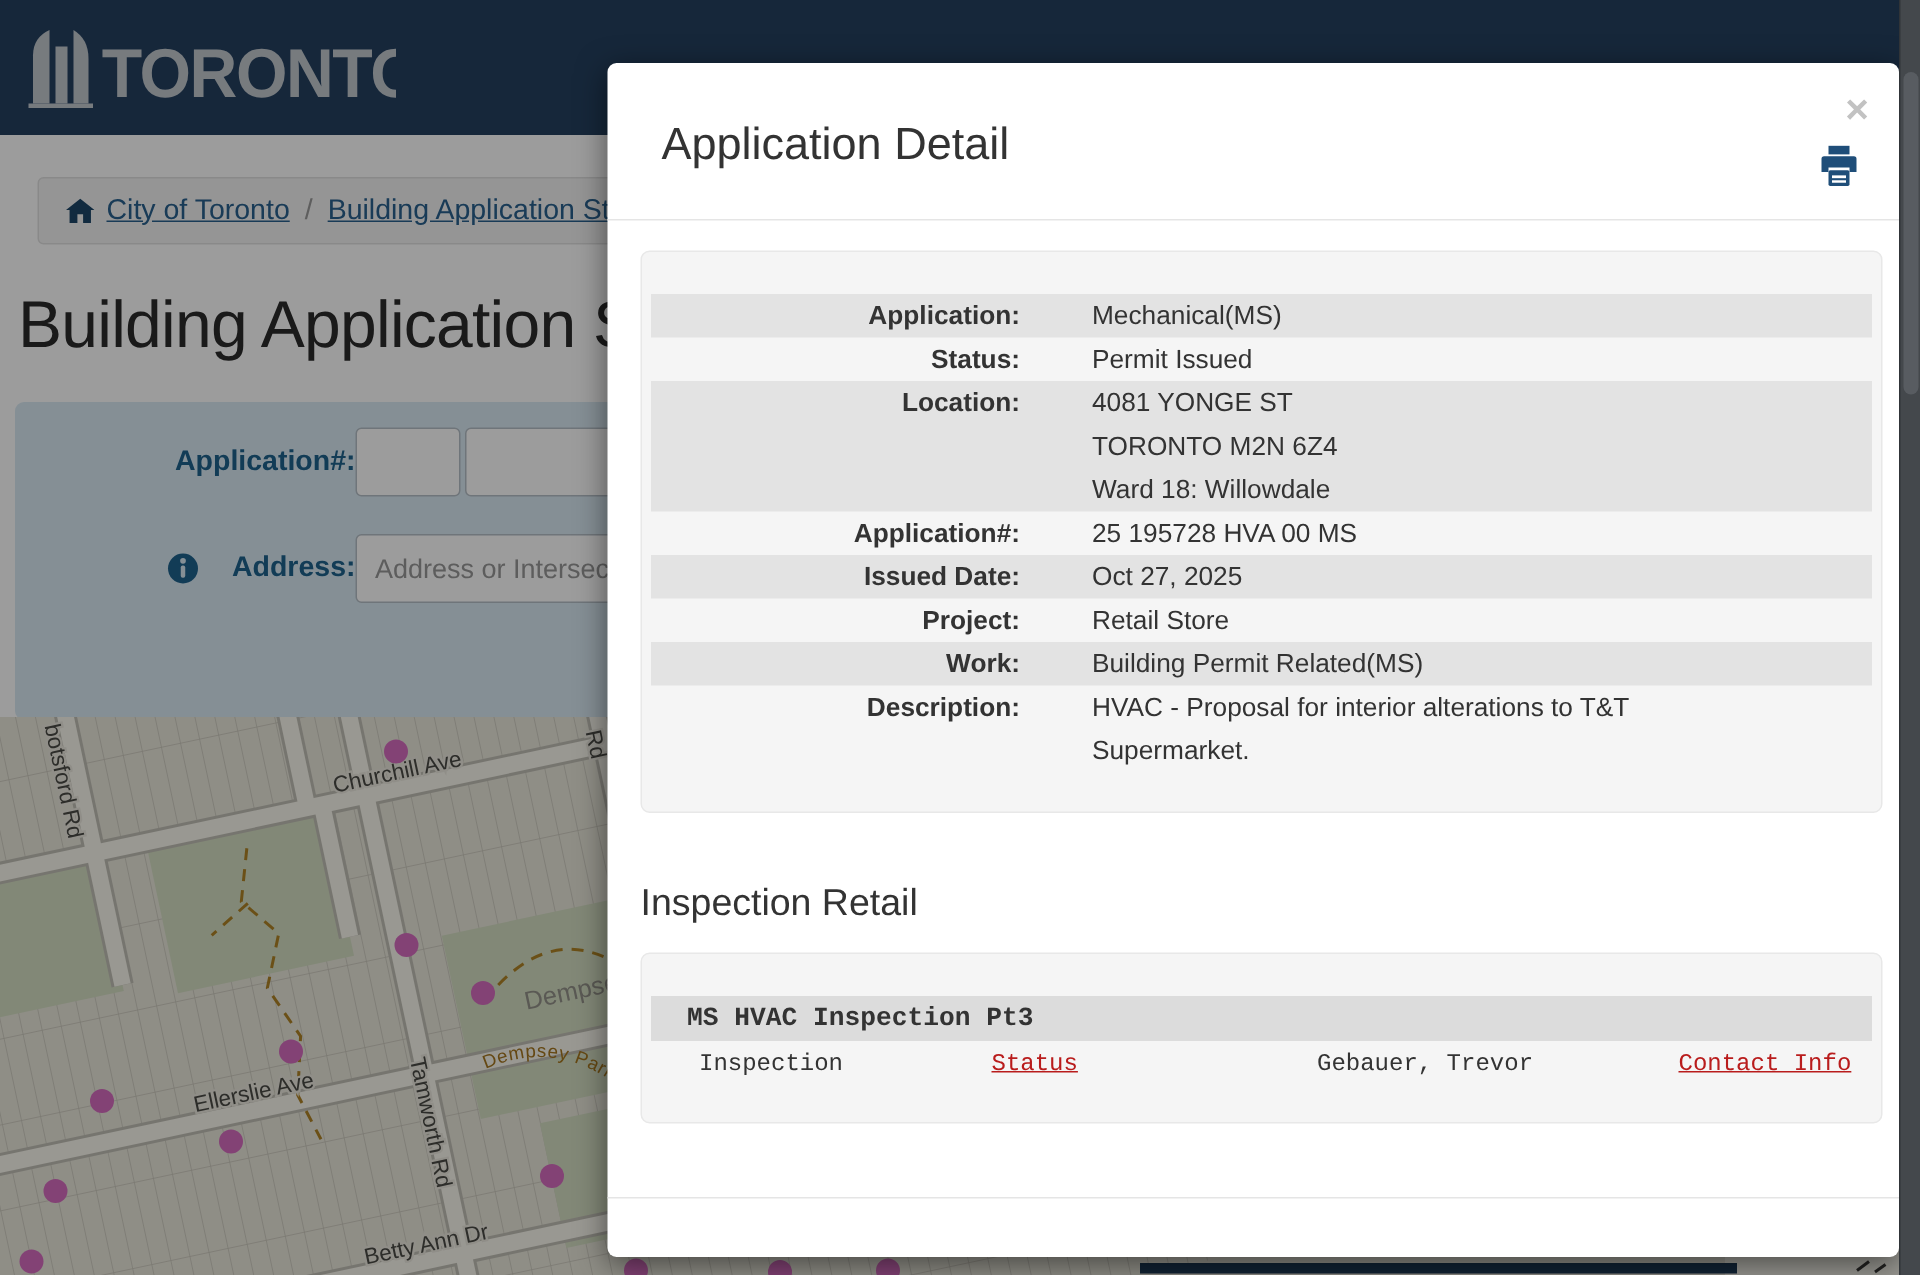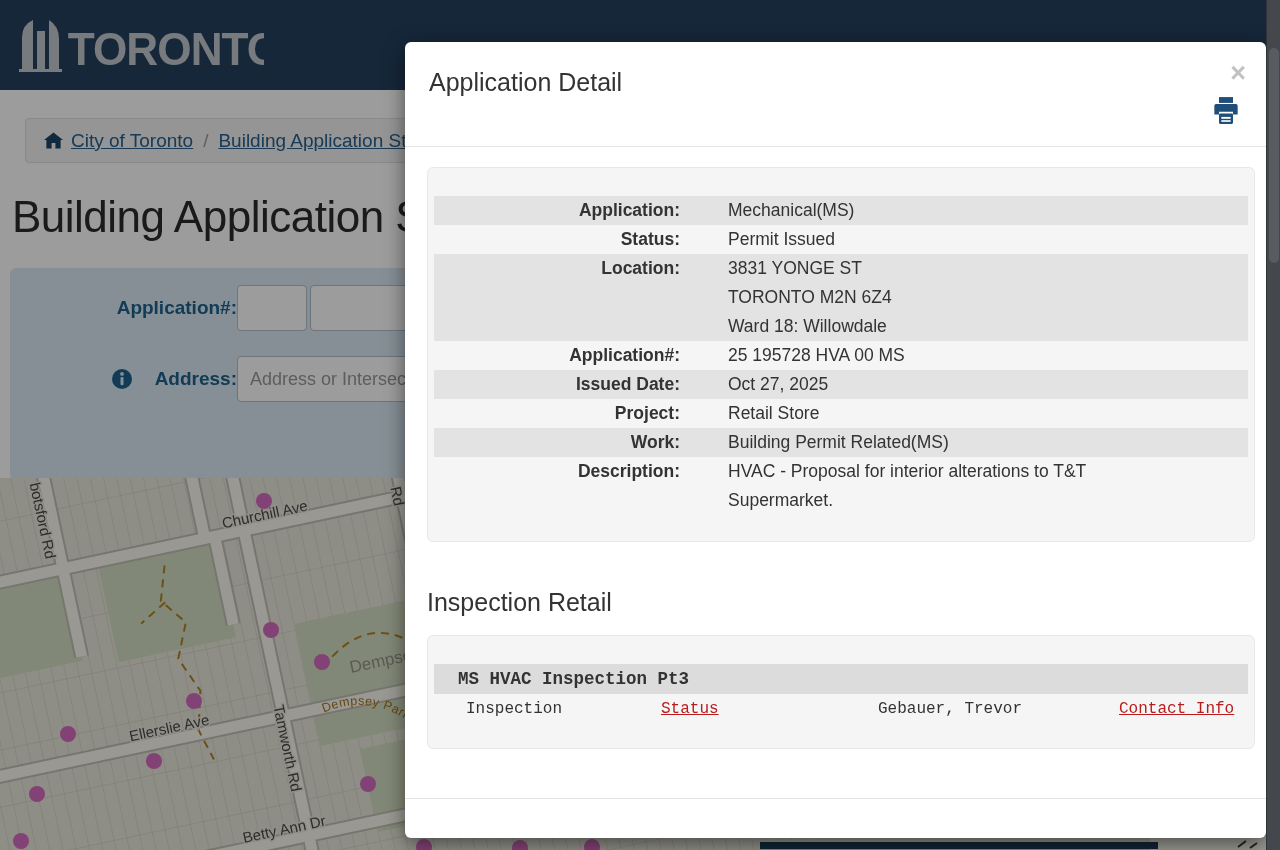--- a/index.html
+++ b/index.html
@@ -42,21 +42,21 @@
   .search-panel .in-app2{top:17px;}
   .search-panel .in-addr{top:88px;}
   .map-wrap{position:absolute;left:0;top:478px;width:1268px;height:372px;}
   
   .backdrop{position:absolute;left:0;top:0;width:1268px;height:850px;background:rgba(0,0,0,0.39);z-index:10;}
   .modal{
     position:absolute;left:405px;top:42px;width:861px;height:796px;background:#fff;border-radius:6px;
     box-shadow:0 5px 20px rgba(0,0,0,0.5);z-index:20;
   }
   .modal-header{position:relative;height:104px;border-bottom:1px solid #e5e5e5;}
-  .modal-title{position:absolute;left:24px;top:26px;font-size:25px;color:#333;font-weight:400;margin:0;}
+  .modal-title{position:absolute;left:24px;top:26px;font-size:30px;color:#333;font-weight:400;margin:12px;}
   .close-x{
     position:absolute;right:14px;top:16px;font-size:27px;color:#c2c2c2;font-weight:bold;line-height:1;
     background:none;border:none;cursor:pointer;padding:2px 6px;font-family:"Liberation Sans",sans-serif;
   }
   .print-btn{position:absolute;right:26px;top:55px;background:none;border:none;padding:0;cursor:pointer;}
   .modal-body{position:absolute;left:22px;right:11px;top:125px;}
   .panel{background:#f5f5f5;border:1px solid #e8e8e8;border-radius:6px;box-sizing:border-box;}
   .panel.details{padding:28px 6px 26px;}
   .drow{display:flex;font-size:17.5px;line-height:29px;}
   .drow:nth-child(odd){background:#e3e3e3;}
@@ -224,21 +224,21 @@
         </div>
         <div class="drow">
           <div class="dlabel">Status:</div>
           <div class="dvalue">
             <div>Permit Issued</div>
           </div>
         </div>
         <div class="drow">
           <div class="dlabel">Location:</div>
           <div class="dvalue">
-            <div>3831 YONGE ST</div>
+            <div>4081 YONGE ST</div>
             <div>TORONTO M2N 6Z4</div>
             <div>Ward 18: Willowdale</div>
           </div>
         </div>
         <div class="drow">
           <div class="dlabel">Application#:</div>
           <div class="dvalue">
             <div>25 195728 HVA 00 MS</div>
           </div>
         </div>

